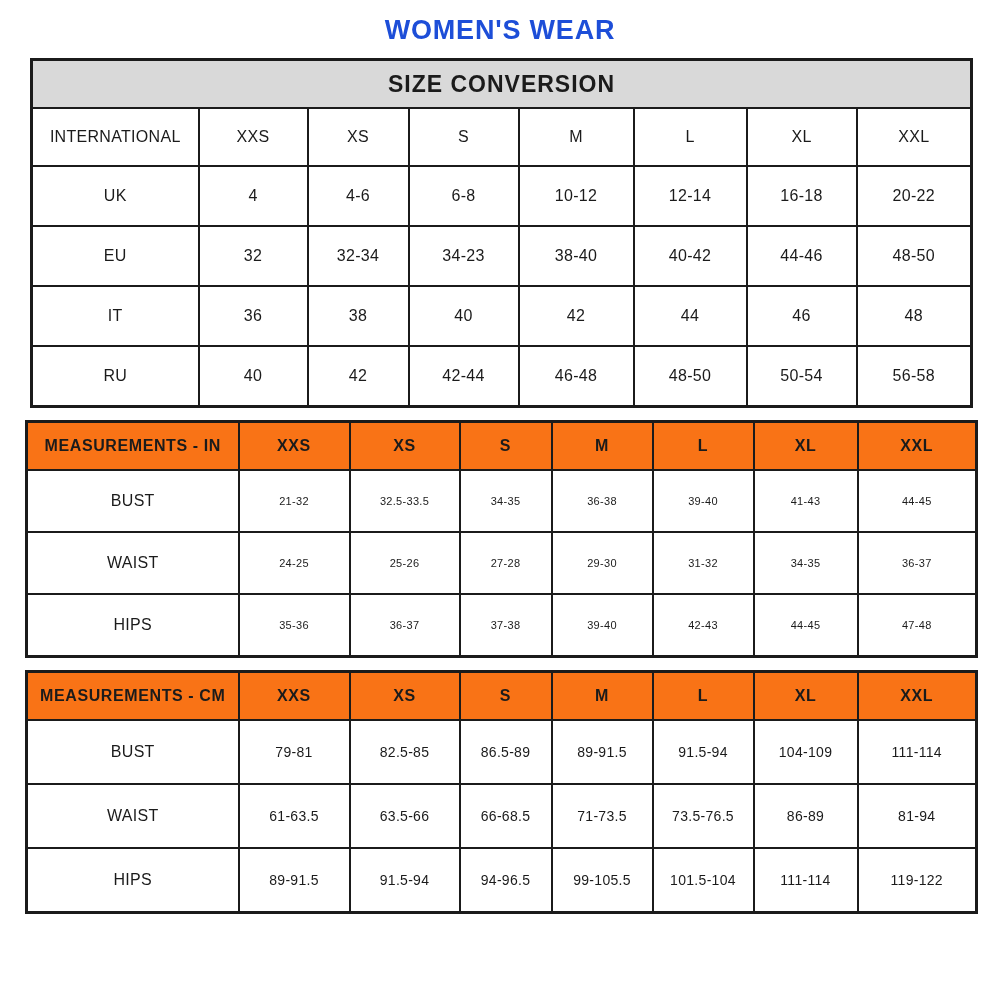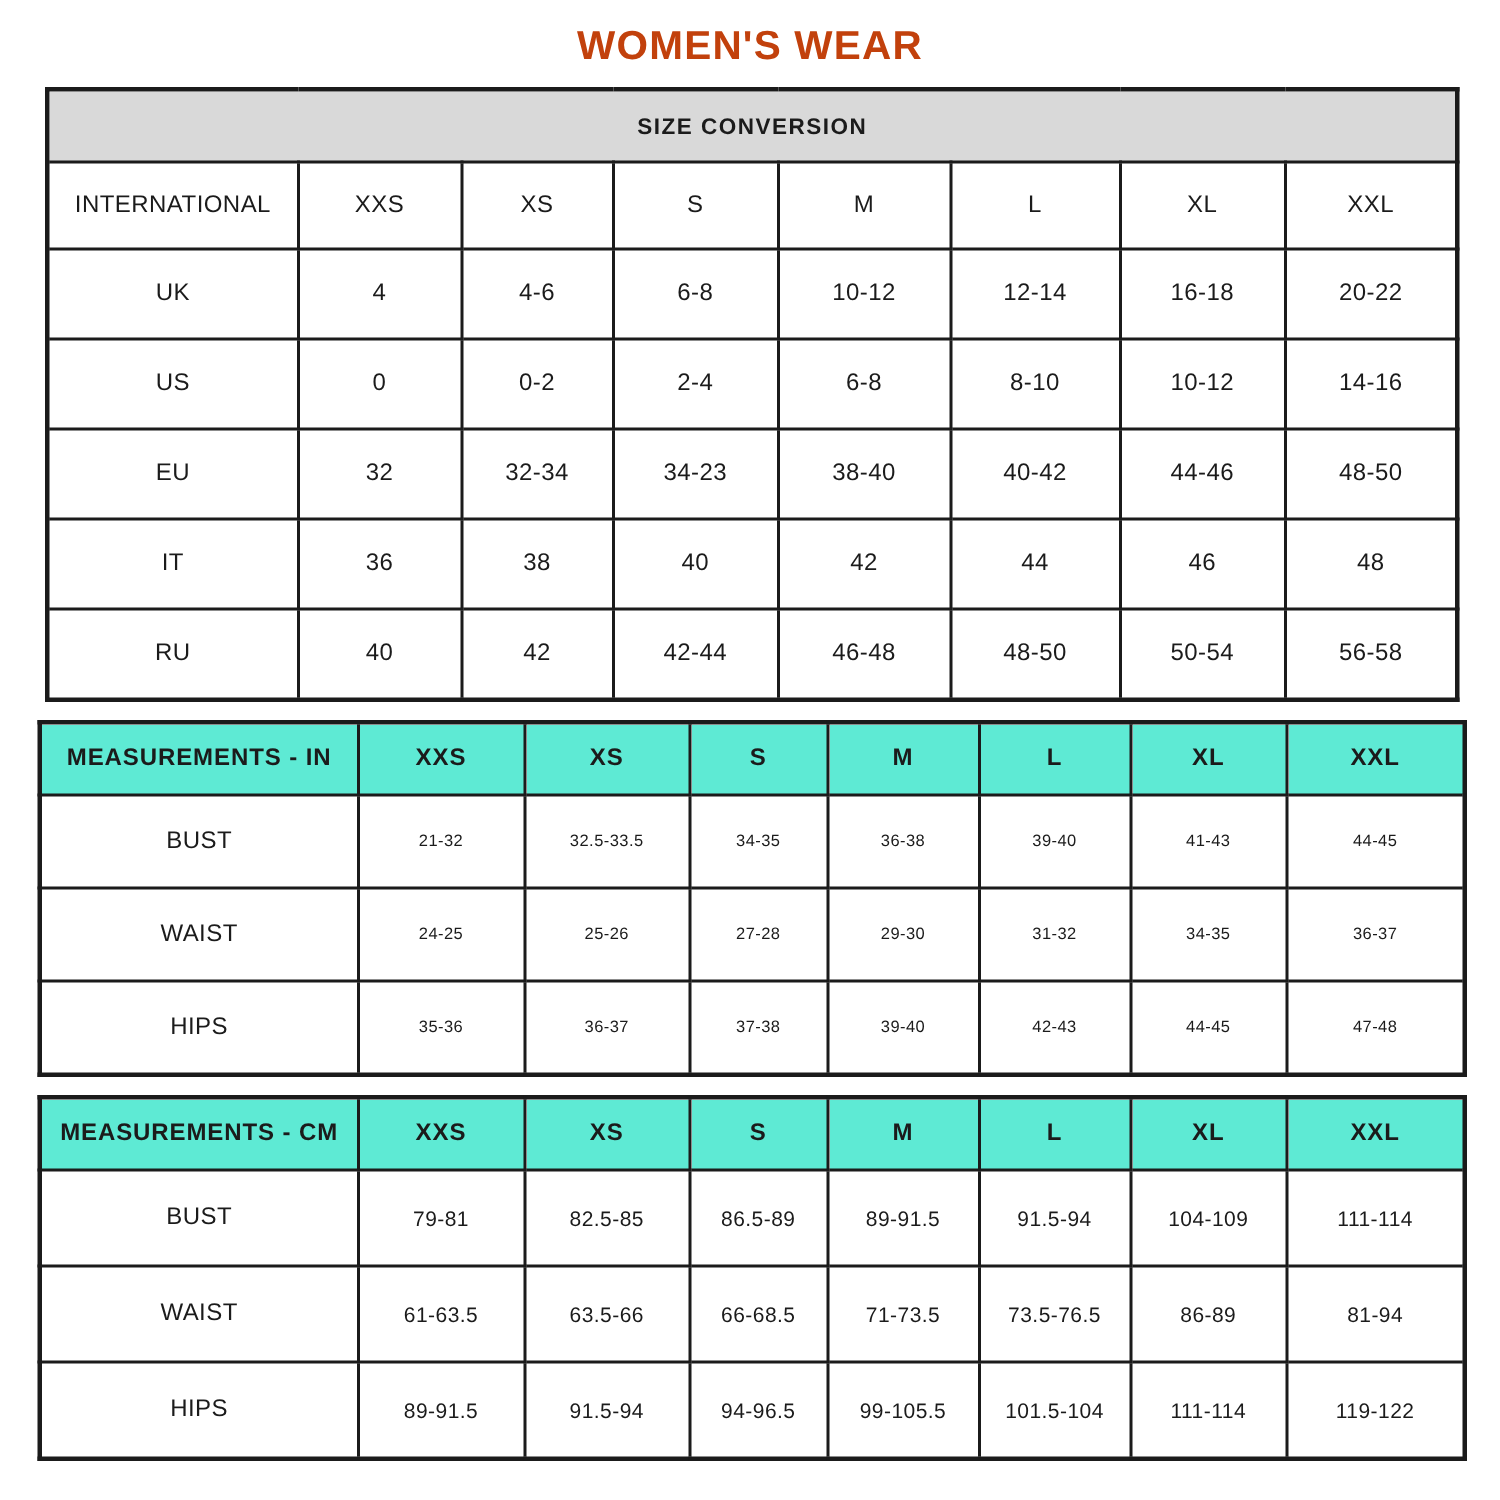--- a/index.html
+++ b/index.html
@@ -9,21 +9,21 @@
     color: #1b1b1b;
     font-family: "Liberation Sans", sans-serif;
     overflow: hidden;
   }
   h1.page-title {
     margin: 15px 0 12px;
     text-align: center;
     font-size: 27px;
     font-weight: 700;
     letter-spacing: 0.8px;
-    color: #c2410c;
+    color: #1d4ed8;
   }
   table.t {
     border-collapse: collapse;
     table-layout: fixed;
     border: 3px solid #1b1b1b;
   }
   table.t td {
     border: 2px solid #1b1b1b;
     text-align: center;
     vertical-align: middle;
@@ -31,30 +31,30 @@
     font-size: 16px;
     letter-spacing: 0.3px;
     overflow: hidden;
   }
   
   .t1 { width: 940px; margin-left: 30px; }
   .t1 .title-row td {
     height: 46px;
     background: #d9d9d9;
     font-weight: 700;
-    font-size: 15px;
+    font-size: 23px;
     letter-spacing: 1px;
   }
   .t1 .col-row td { height: 56px; }
   .t1 .data-row td { height: 58px; text-align: center; }
   
   .t2, .t3 { width: 950px; margin-left: 25px; margin-top: 12px; }
   .t2 .head-row td, .t3 .head-row td {
     height: 46px;
-    background: #5eead4;
+    background: #f97316;
     font-weight: 700;
     font-size: 16px;
     letter-spacing: 0.6px;
   }
   .t2 .data-row td { height: 60px; font-size: 11px; }
   .t3 .data-row td { height: 62px; font-size: 14px; }
   .t2 .data-row td.lbl, .t3 .data-row td.lbl { font-size: 16px; }
 </style>
 </head>
 <body>
@@ -88,30 +88,20 @@
   </tr>
   <tr class="data-row">
     <td class="lbl">UK</td>
     <td>4</td>
     <td>4-6</td>
     <td>6-8</td>
     <td>10-12</td>
     <td>12-14</td>
     <td>16-18</td>
     <td>20-22</td>
-  </tr>
-  <tr class="data-row">
-    <td class="lbl">US</td>
-    <td>0</td>
-    <td>0-2</td>
-    <td>2-4</td>
-    <td>6-8</td>
-    <td>8-10</td>
-    <td>10-12</td>
-    <td>14-16</td>
   </tr>
   <tr class="data-row">
     <td class="lbl">EU</td>
     <td>32</td>
     <td>32-34</td>
     <td>34-23</td>
     <td>38-40</td>
     <td>40-42</td>
     <td>44-46</td>
     <td>48-50</td>

